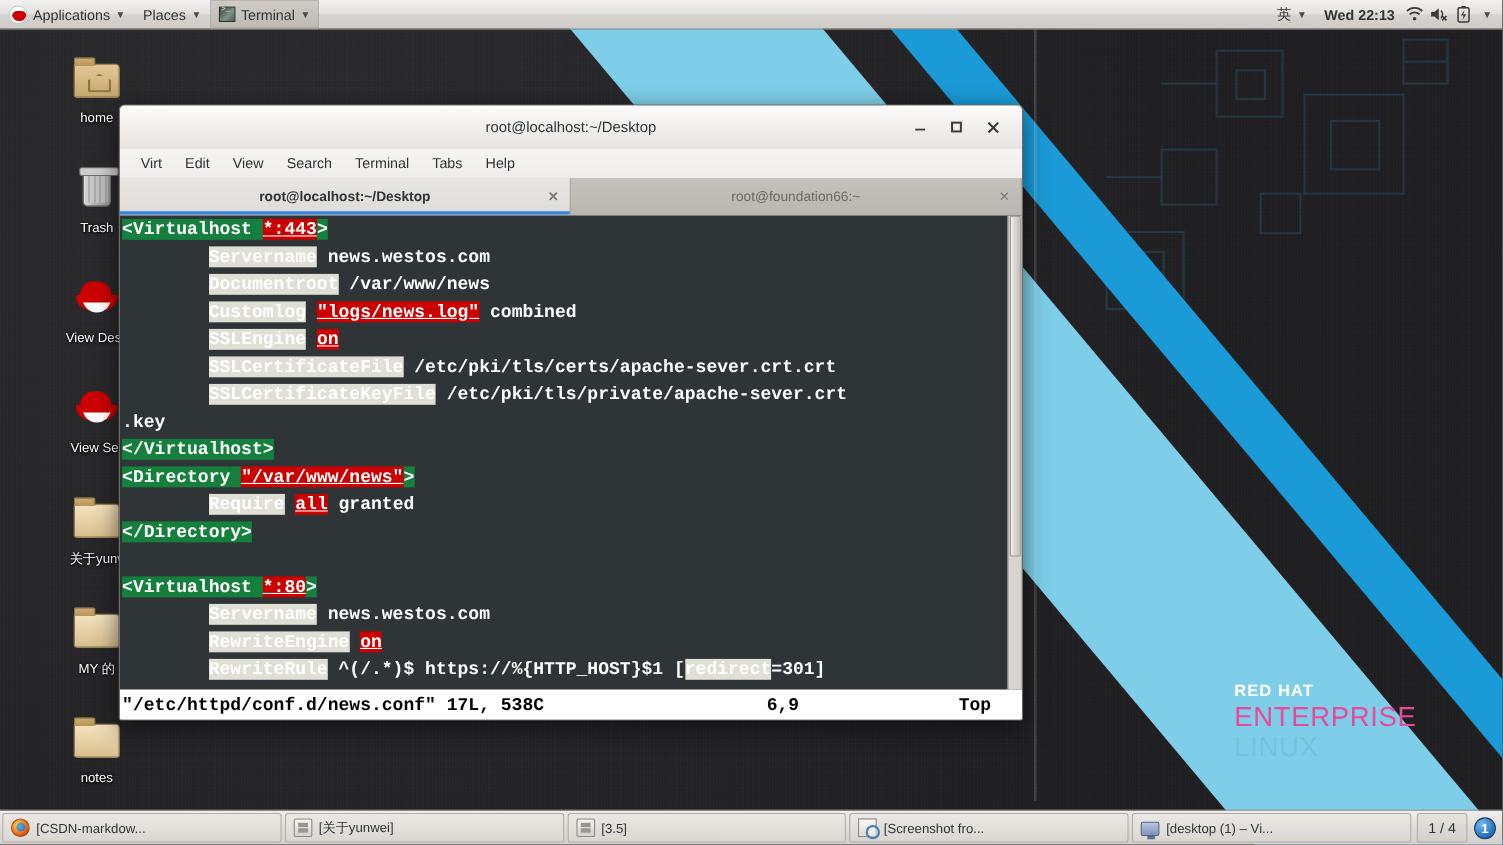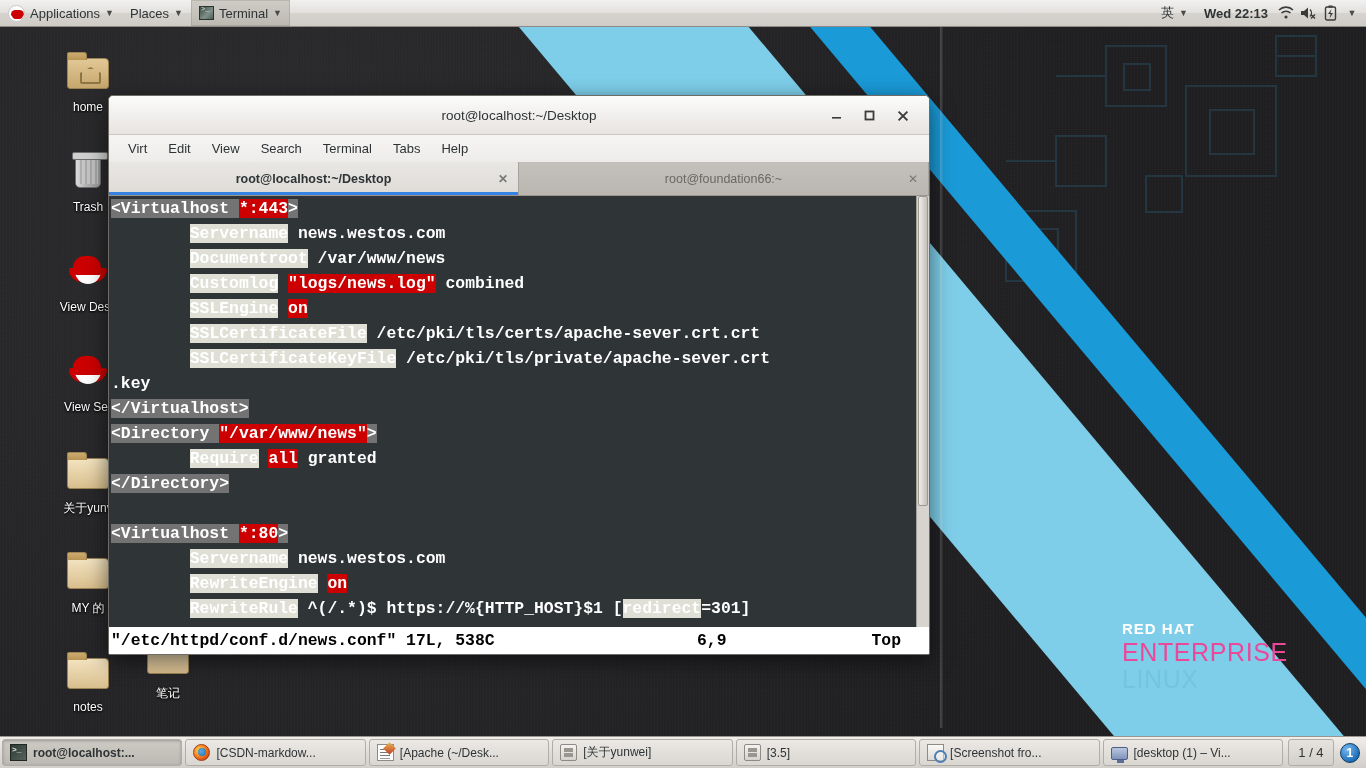--- a/index.html
+++ b/index.html
@@ -315,22 +315,22 @@
     line-height: 25px;
     color: #e6e6e6;
     padding: 0 0 0 2px;
     white-space: pre;
     overflow: hidden;
     letter-spacing: 0px;
     font-weight: bold;
   }
   .term-text .ln { height: 25px; }
   
-  .hl-tag   { background: #737373; color: #ffffff; }
-  .hl-str   { background: #cc0000; color: #ffffff; }
+  .hl-tag   { background: #15803d; color: #ffffff; }
+  .hl-str   { background: #cc0000; color: #ffffff; text-decoration: underline; }
   .hl-key   { background: #dfdfd6; color: #ffffff; }
   .hl-plain { color: #ffffff; }
   .scrollbar {
     width: 13px;
     background: #d7d3ce;
     border-left: 1px solid #a5a199;
     position: relative;
   }
   .scrollbar .thumb {
     position: absolute; left: 1px; right: 1px; top: 0;
@@ -601,26 +601,20 @@
         <div class="folder"></div>
       </div>
     <div class="lbl">notes</div>
   </div>
   <div class="desk-icon" style="left:45px; top:548px;">
     <div class="ic">
         <div class="folder"></div>
       </div>
     <div class="lbl">MY 的</div>
   </div>
-  <div class="desk-icon" style="left:125px; top:633px;">
-    <div class="ic">
-        <div class="folder"></div>
-      </div>
-    <div class="lbl">笔记</div>
-  </div>
 
   <div id="term-window">
 
     <div class="titlebar">
       <div class="title-text">root@localhost:~/Desktop</div>
       <div class="win-btns">
         <div class="win-btn">
           <svg width="11" height="11" viewBox="0 0 11 11">
               <rect x="1" y="7" width="9" height="1.6" fill="#3b3b3b"></rect>
             </svg>
@@ -667,33 +661,25 @@
     </div>
 
     <div class="vim-status vim-status-wrap">
       <span class="vs-file">"/etc/httpd/conf.d/news.conf" 17L, 538C</span>
       <span class="vs-pos">6,9</span>
       <span class="vs-top">Top</span>
     </div>
   </div>
 
   <div id="taskbar">
-    <div class="task-btn active">
-      <span class="tico tico-term"></span>
-      <span class="tlabel">root@localhost:...</span>
-    </div>
     <div class="task-btn">
       <span class="tico tico-ff"></span>
       <span class="tlabel">[CSDN-markdow...</span>
     </div>
     <div class="task-btn">
-      <span class="tico tico-edit"></span>
-      <span class="tlabel">[Apache (~/Desk...</span>
-    </div>
-    <div class="task-btn">
       <span class="tico tico-arch"></span>
       <span class="tlabel">[关于yunwei]</span>
     </div>
     <div class="task-btn">
       <span class="tico tico-arch"></span>
       <span class="tlabel">[3.5]</span>
     </div>
     <div class="task-btn">
       <span class="tico tico-shot"></span>
       <span class="tlabel">[Screenshot fro...</span>

